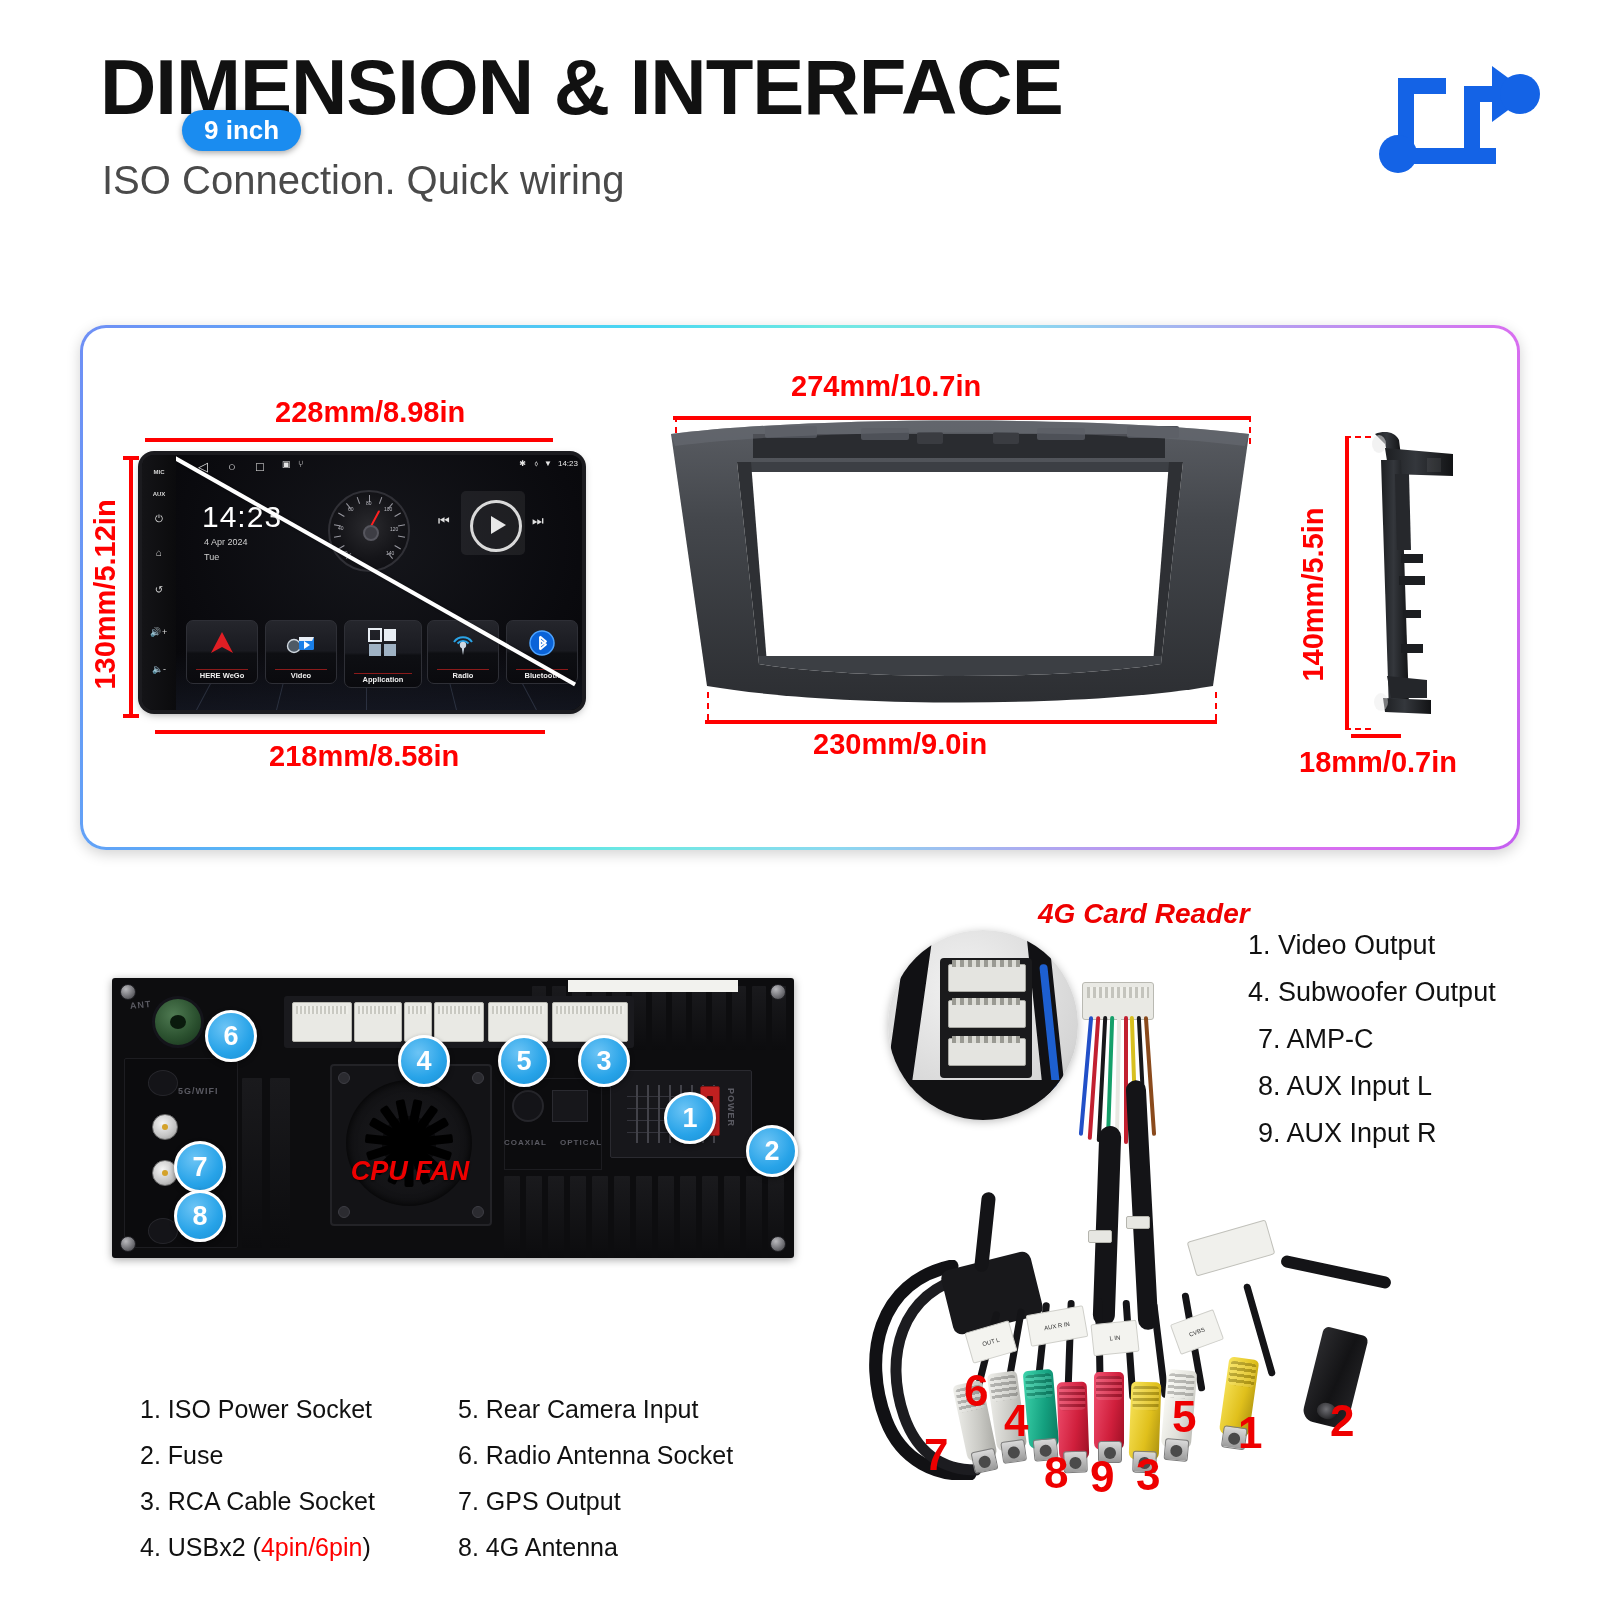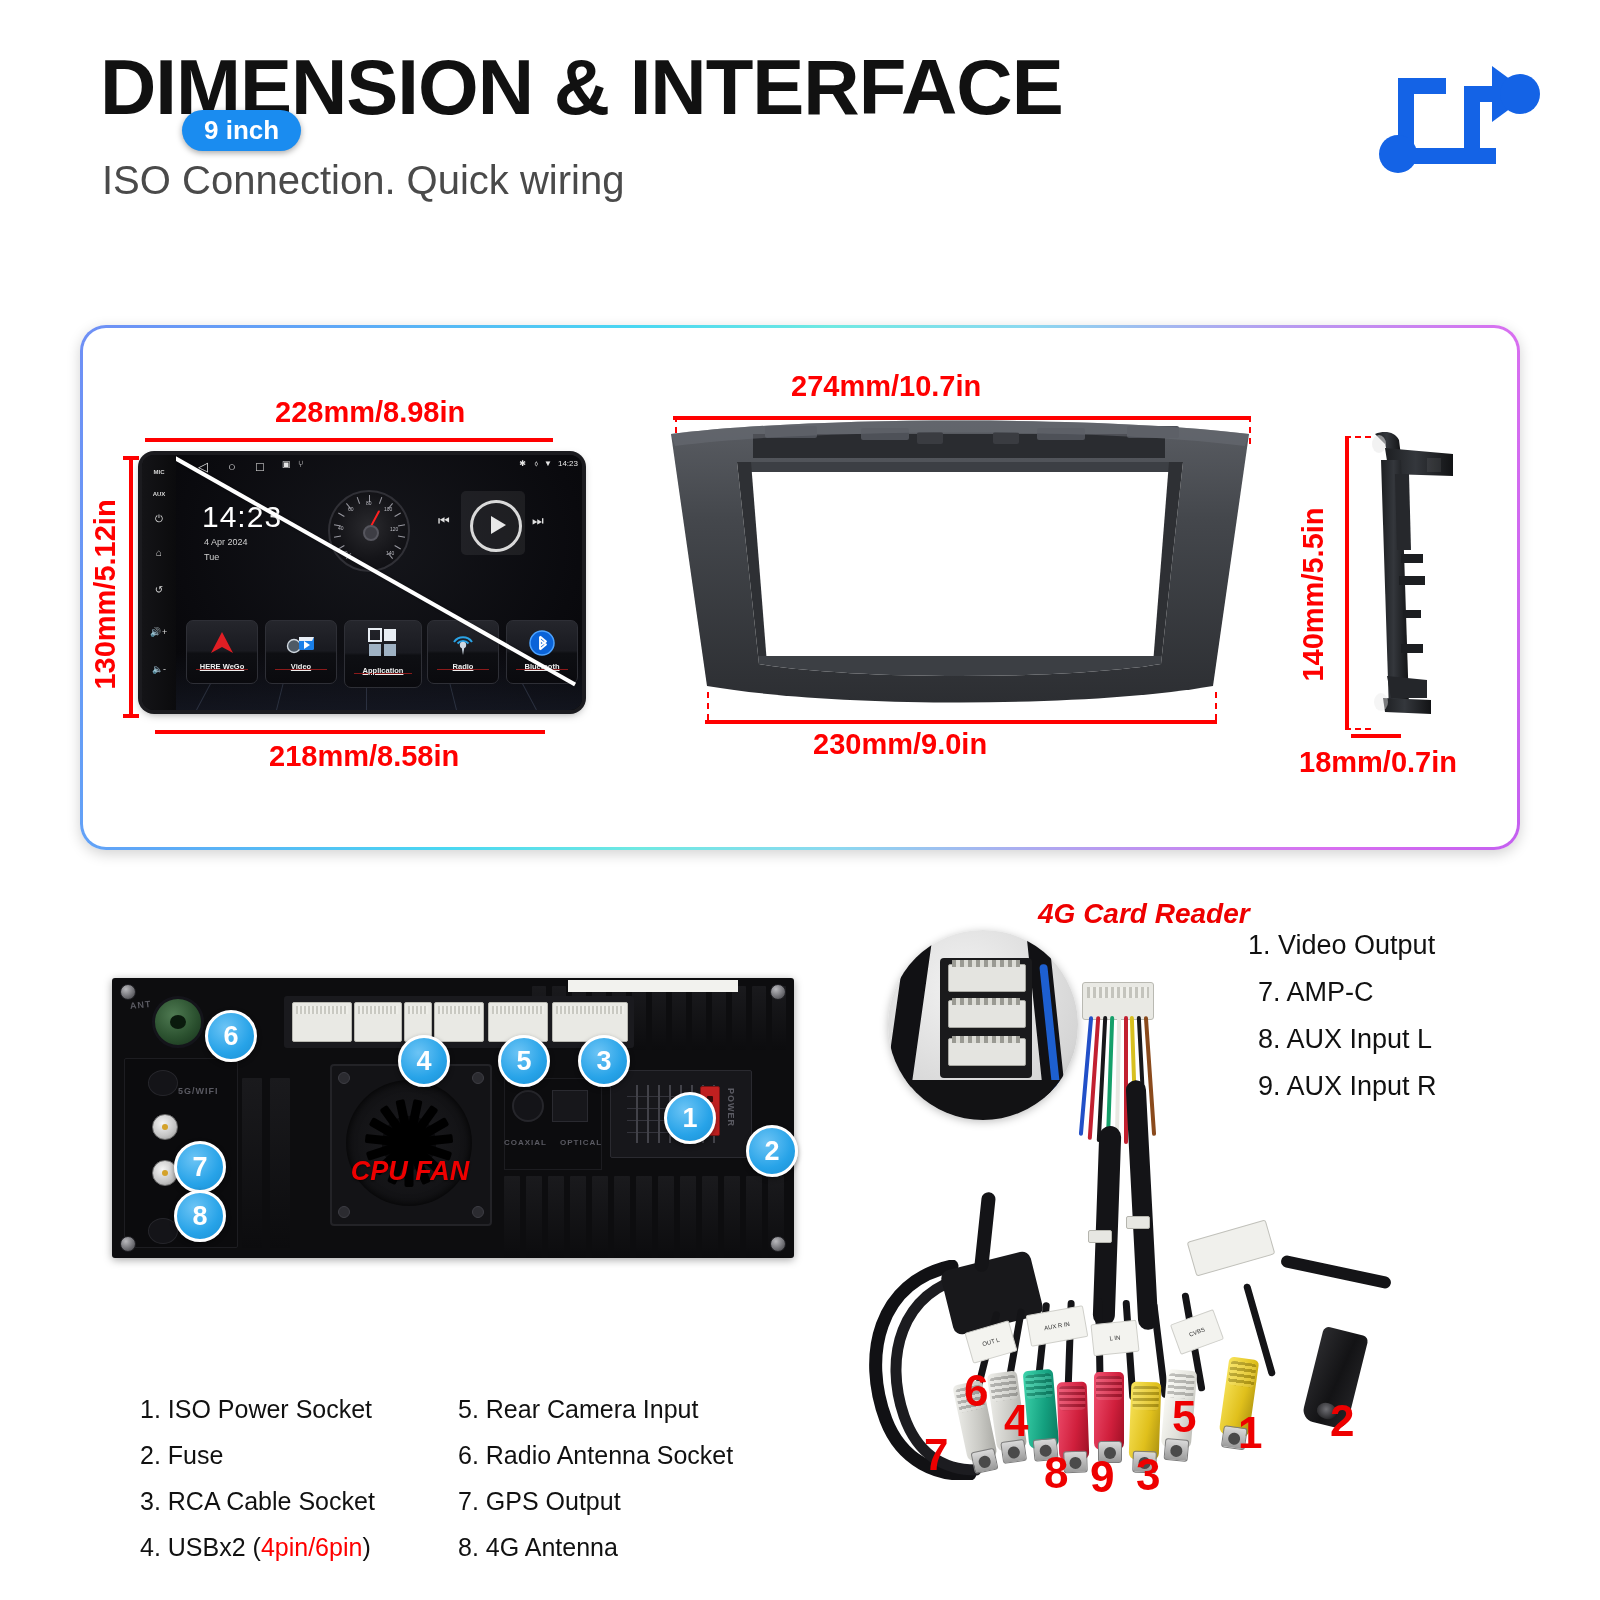--- a/index.html
+++ b/index.html
@@ -85,21 +85,21 @@
   #hu-player{left:285px;top:36px;width:64px;height:64px;background:rgba(255,255,255,.07);border-radius:5px;}
   #hu-playcircle{left:9px;top:9px;width:46px;height:46px;border-radius:50%;border:3px solid #d9d9d9;}
   #hu-playtri{left:18px;top:13px;width:0;height:0;border-left:15px solid #e8e8e8;border-top:9px solid transparent;border-bottom:9px solid transparent;}
   .hu-skip{position:absolute;color:#e0e0e0;font-size:13px;top:58px;}
   #hu-apps{left:10px;top:165px;width:390px;height:78px;}
   .hu-app{
     position:absolute;top:0;width:70px;height:62px;border-radius:7px;
     background:linear-gradient(180deg,#25262c 0%,#191a20 48%,#0e0f13 52%,#0a0a0e 100%);
     border:1px solid #2e2f36;
   }
-  .hu-app-label{position:absolute;bottom:12px;left:0;width:100%;text-align:center;color:#f0f0f0;font-size:7.5px;font-weight:bold;text-decoration:underline;}
+  .hu-app-label{position:absolute;bottom:3px;left:0;width:100%;text-align:center;color:#f0f0f0;font-size:7.5px;font-weight:bold;}
   .hu-app-redline{position:absolute;bottom:13px;left:9px;width:52px;height:1.5px;background:#8b1a1a;}
   .hu-app-icon{position:absolute;top:7px;left:0;width:100%;height:30px;display:flex;align-items:center;justify-content:center;}
   #hu-floor{left:0;bottom:0;width:406px;height:58px;
     background:linear-gradient(180deg,rgba(20,22,30,0) 0%, rgba(26,30,44,.6) 100%);}
   .floorline{position:absolute;bottom:0;width:1px;height:55px;background:rgba(130,150,185,.22);transform-origin:bottom center;}
   #hu-diag{
     left:-10px;top:-4px;width:470px;height:4px;background:#ffffff;
     transform-origin:left center;transform:rotate(29.5deg);
     box-shadow:0 0 3px rgba(0,0,0,.35);
   }
@@ -625,20 +625,21 @@
     <div class="legend-item">
       <span>8.</span> <span>4G Antenna</span>
     </div>
   </div>
 </div>
 
 <div class="abs" id="cardreader-title">4G Card Reader</div>
 
 <div class="abs" id="rcalist">
   <div class="rca-item">1. Video Output</div>
+  <div class="rca-item">4. Subwoofer Output</div>
   <div class="rca-item" style="padding-left:10px;">7. AMP-C</div>
   <div class="rca-item" style="padding-left:10px;">8. AUX Input L</div>
   <div class="rca-item" style="padding-left:10px;">9. AUX Input R</div>
 </div>
 
 <div class="abs" id="harness">
 
   <div id="simcircle">
     <div class="wireblack" style="left:6px;top:0;width:26px;height:190px;transform:rotate(8deg);"></div>
     <div class="wireblack" style="left:148px;top:0;width:22px;height:190px;transform:rotate(-6deg);"></div>

